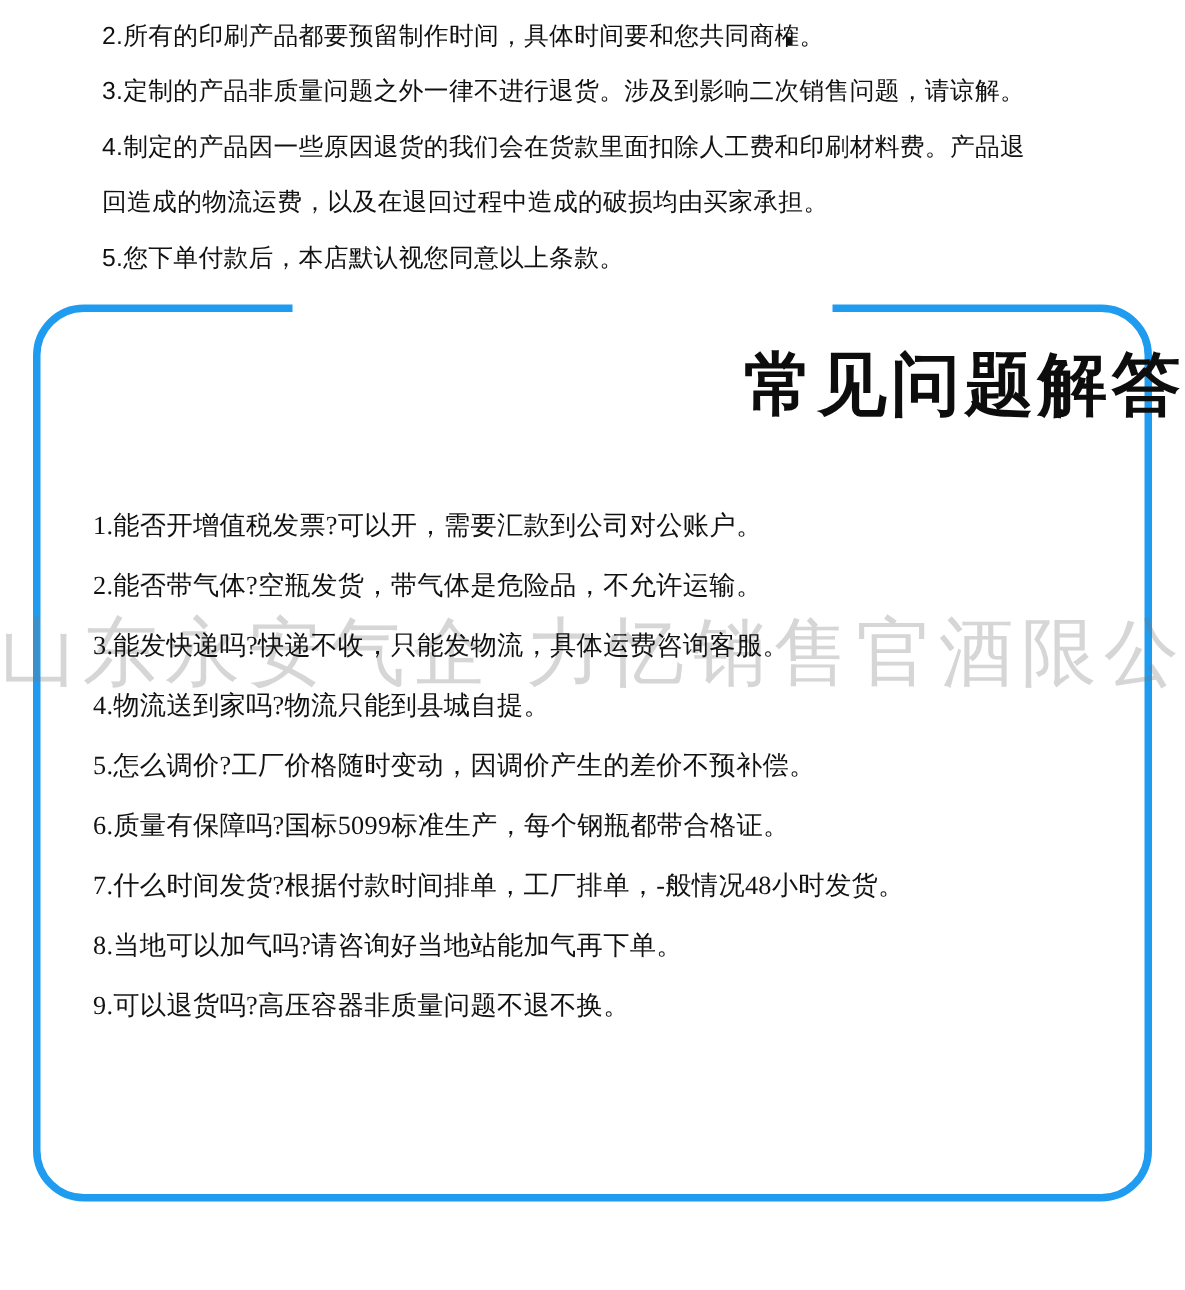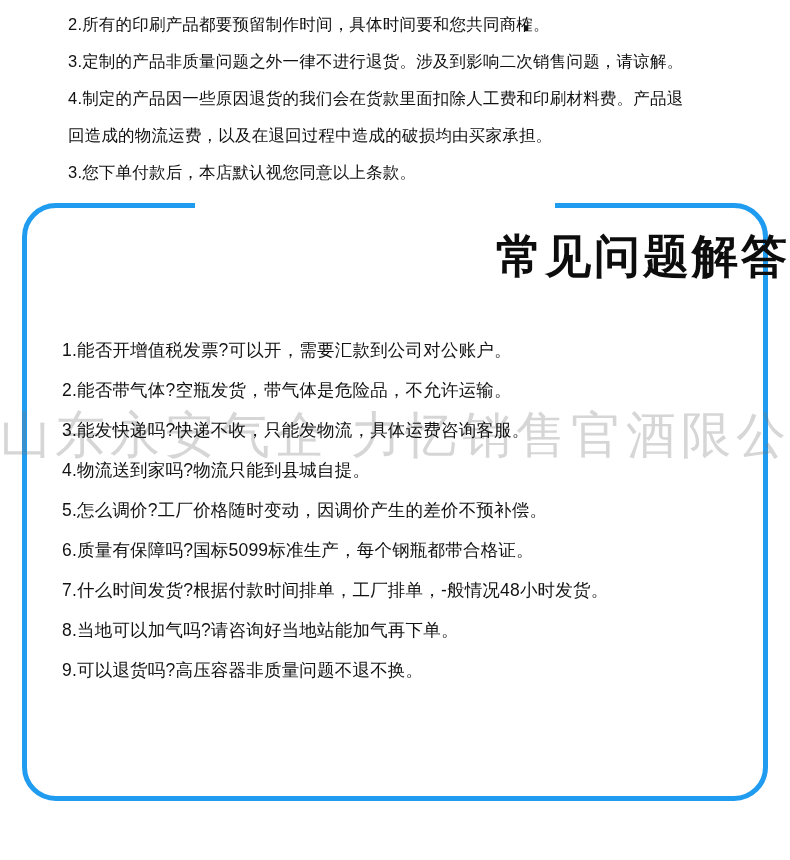--- a/index.html
+++ b/index.html
@@ -89,20 +89,21 @@
     box-sizing: border-box;
     padding-left: 62px;
     padding-right: 44px;
   }
   .faq-item {
     font-size: 17.5px;
     line-height: 40px;
     color: #121212;
     white-space: nowrap;
     letter-spacing: 0.2px;
+    font-family: Liberation Serif, serif;
   }
 
   
   .watermark {
     position: absolute;
     left: 0;
     top: 402px;
     width: 790px;
     text-align: right;
     font-size: 50px;
@@ -117,21 +118,21 @@
 </head>
 <body>
 
 <div class="page">
 
   <div class="terms">
     <div class="terms-line">2.所有的印刷产品都要预留制作时间，具体时间要和您共同商榷。</div>
     <div class="terms-line">3.定制的产品非质量问题之外一律不进行退货。涉及到影响二次销售问题，请谅解。</div>
     <div class="terms-line">4.制定的产品因一些原因退货的我们会在货款里面扣除人工费和印刷材料费。产品退</div>
     <div class="terms-line cont">回造成的物流运费，以及在退回过程中造成的破损均由买家承担。</div>
-    <div class="terms-line">3.您下单付款后，本店默认视您同意以上条款。</div>
+    <div class="terms-line">5.您下单付款后，本店默认视您同意以上条款。</div>
   </div>
 
   <div class="frame"></div>
   <div class="frame-gap"></div>
 
   <div class="faq-heading">常见问题解答</div>
 
   <div class="watermark">山东永安气企 力忆销售官酒限公司</div>
 
   <div class="faq-list">

